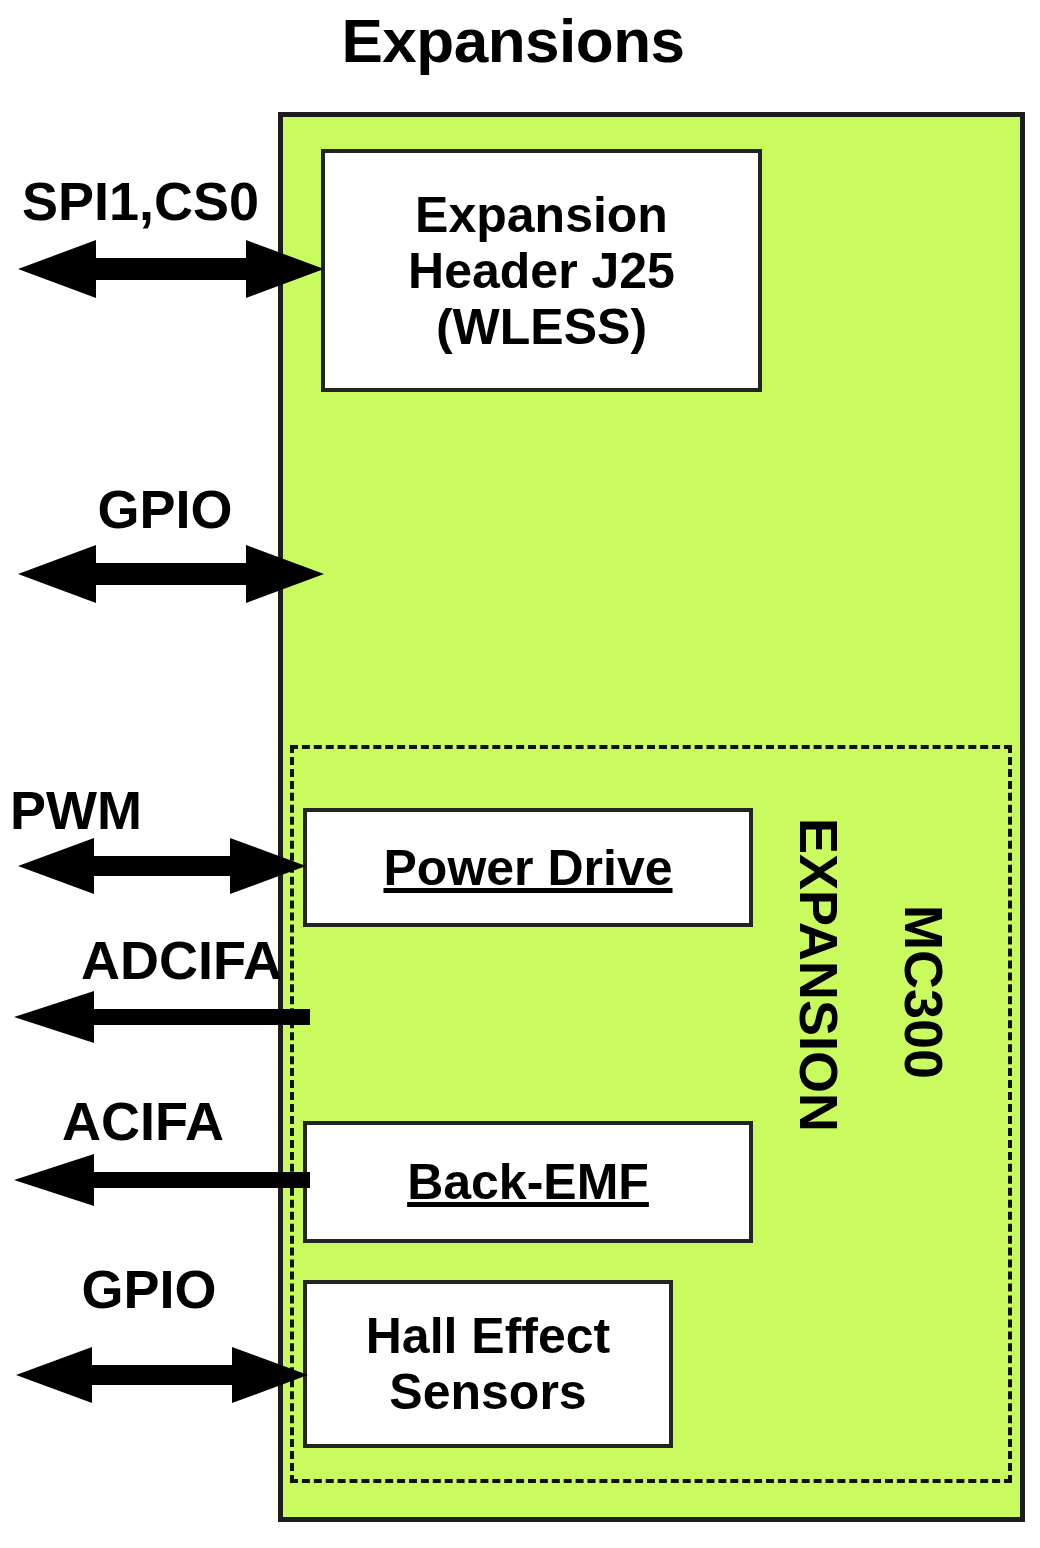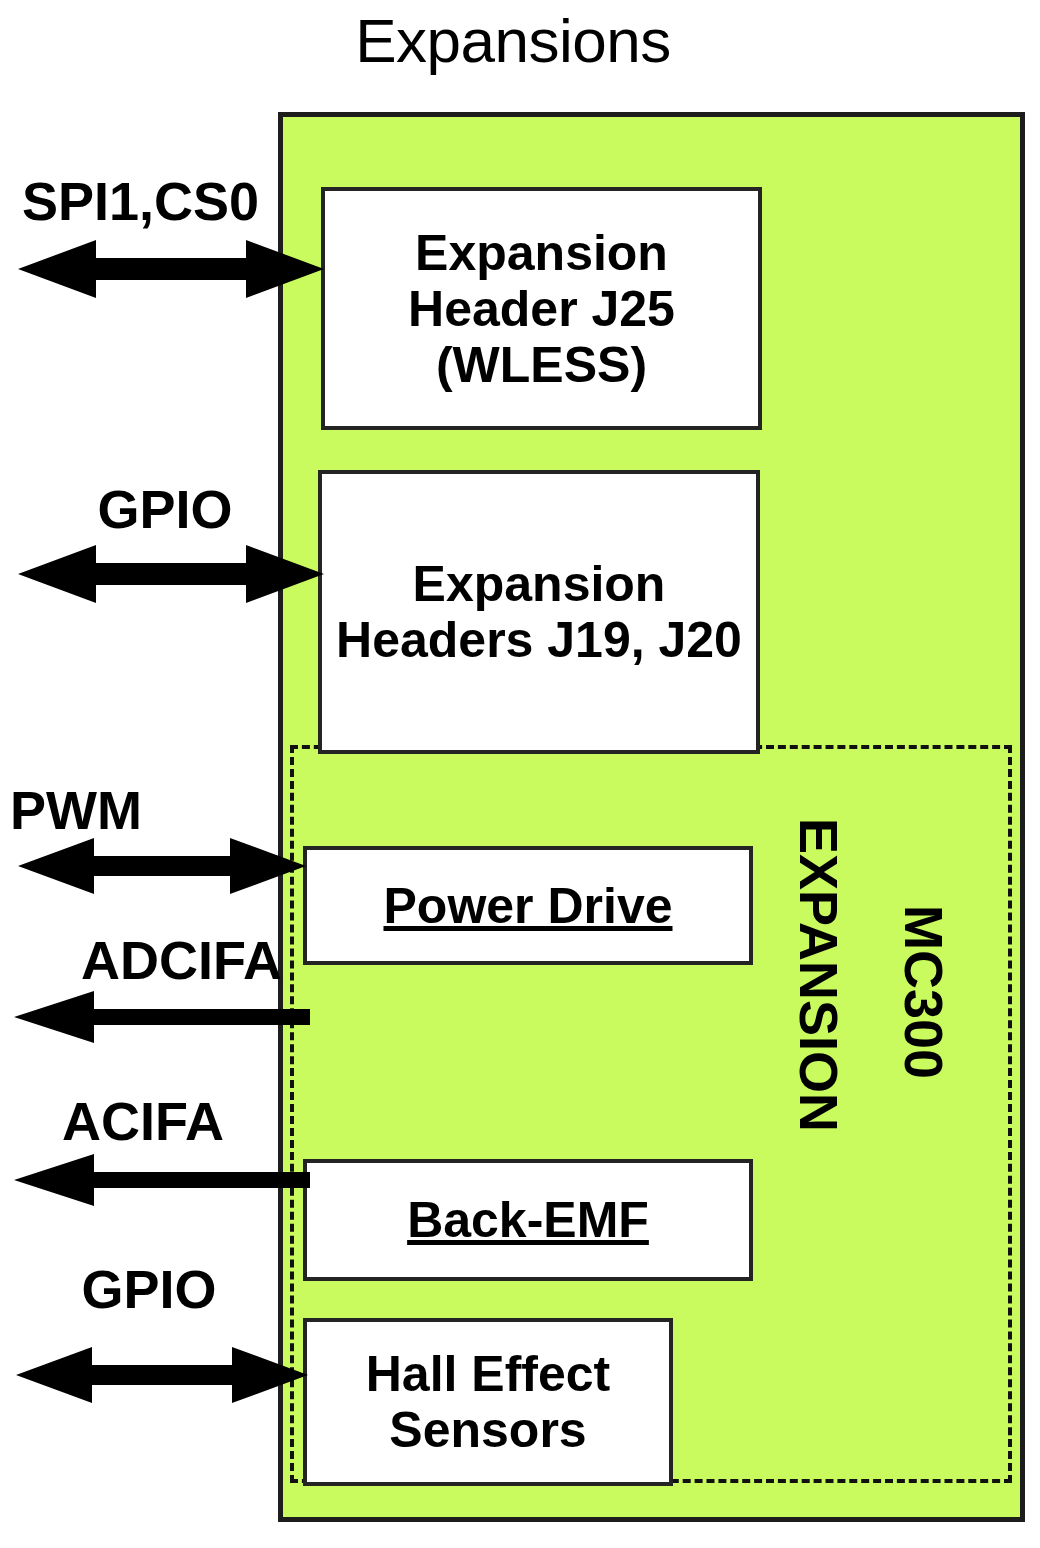--- a/index.html
+++ b/index.html
@@ -17,21 +17,21 @@
   }
 
   
   #diagram-title {
     position: absolute;
     left: 278px;
     top: 8px;
     width: 470px;
     text-align: center;
     font-size: 62px;
-    font-weight: normal;
+    font-weight: bold;
     color: #000000;
     line-height: 1.05;
     letter-spacing: -0.5px;
     white-space: nowrap;
   }
 
   
   #expansions-panel {
     position: absolute;
     left: 278px;
@@ -61,21 +61,20 @@
     border: 4px solid #242424;
     box-sizing: border-box;
     display: flex;
     align-items: center;
     justify-content: center;
     text-align: center;
     font-weight: bold;
     color: #000000;
     line-height: 1.12;
     padding: 4px 6px;
-    margin-top: 38px;
   }
   #box-j25      { left: 321px; top: 149px;  width: 441px; height: 243px; font-size: 50px; }
   #box-j19j20   { left: 318px; top: 432px;  width: 442px; height: 284px; font-size: 50px; }
   #box-power    { left: 303px; top: 808px;  width: 450px; height: 119px; font-size: 50px; text-decoration: underline; }
   #box-current  { left: 303px; top: 955px;  width: 450px; height: 123px; font-size: 50px; }
   #box-bemf     { left: 303px; top: 1121px; width: 450px; height: 122px; font-size: 50px; text-decoration: underline; }
   #box-hall     { left: 303px; top: 1280px; width: 370px; height: 168px; font-size: 50px; }
 
   
   .vert-label {
@@ -121,21 +120,20 @@
 <div id="canvas">
 
   <div id="diagram-title">Expansions</div>
 
   <div id="expansions-panel"></div>
 
   <div id="mc300-region"></div>
 
   <div class="comp-box" id="box-j25">Expansion Header J25 (WLESS)</div>
 
-  <div class="comp-box" id="box-j19j20">Expansion Headers J19, J20</div>
 
   <div class="comp-box" id="box-power">Power Drive</div>
 
 
   <div class="comp-box" id="box-bemf">Back-EMF</div>
 
   <div class="comp-box" id="box-hall">Hall Effect Sensors</div>
 
   <div class="vert-label" id="label-expansion">EXPANSION</div>
 

